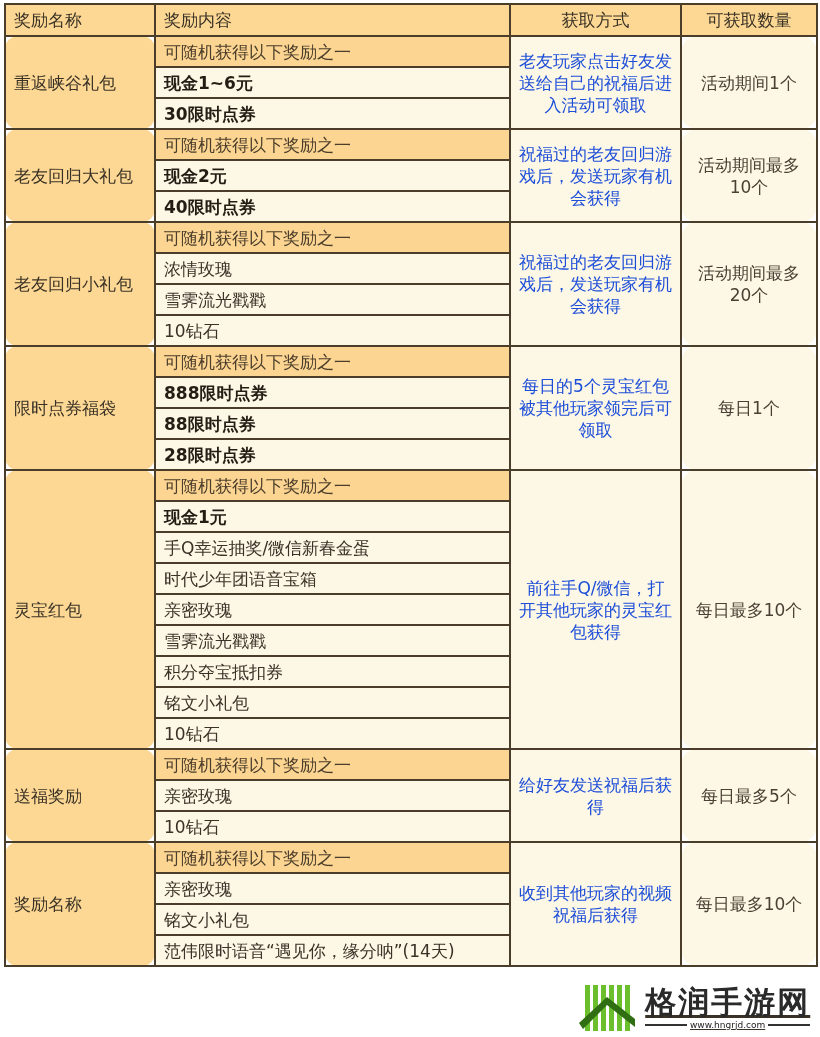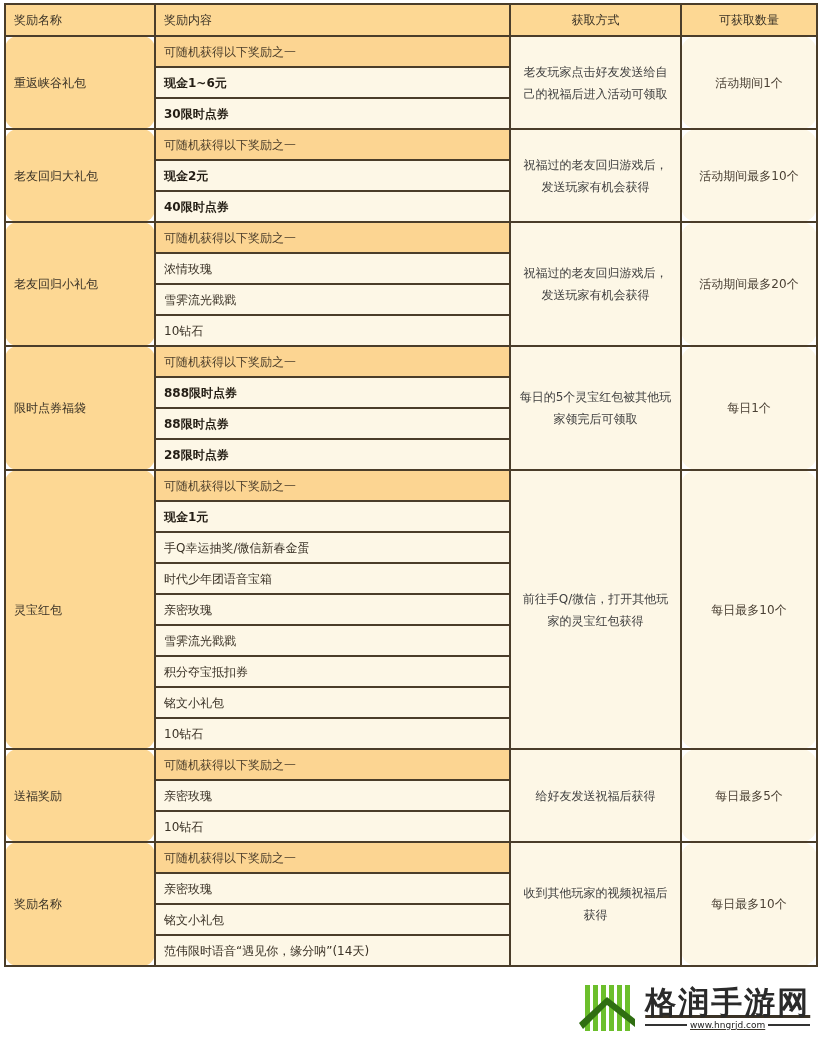--- a/index.html
+++ b/index.html
@@ -1,37 +1,37 @@
 <!DOCTYPE html>
 <html><head>
 <meta charset="utf-8">
 <style>
   html, body { margin: 0; padding: 0; background: #ffffff; }
   body { width: 820px; height: 1037px; position: relative; overflow: hidden;
          font-family: "DejaVu Sans", "Liberation Sans", sans-serif; color: #3a3226; }
   table.rewards {
     position: absolute; left: 4px; top: 3px;
     width: 812px; border-collapse: collapse; table-layout: fixed;
-    font-size: 12px;
+    font-size: 17px;
   }
   table.rewards td, table.rewards th {
     border: 2px solid #4a3d2a; padding: 0 8px; vertical-align: middle;
     font-weight: normal; line-height: 22px;
   }
   col.c-name { width: 150px; }
   col.c-content { width: 355px; }
   col.c-method { width: 171px; }
   col.c-qty { width: 136px; }
   th { background: #fdd894; height: 30px; text-align: left; }
   th.center { text-align: center; margin-left: 26px; }
   td.name { background: #fdd894; text-align: left; border-radius: 13px; }
   td.subhead { background: #fcd592; height: 29px; color: #4a3d2a; margin-top: 24px; }
   td.item { background: #fdf7e6; height: 29px; }
   td.item.bold { font-weight: bold; color: #231d14; }
-  td.method { background: #fdf7e6; text-align: center; color: #404040; line-height: 26px; padding: 0 10px; }
+  td.method { background: #fdf7e6; text-align: center; color: #1d4ed8; line-height: 26px; padding: 0 10px; }
   td.qty { background: #fdf7e6; text-align: center; color: #4a4034; line-height: 26px; border-radius: 16px; }
   .watermark {
     position: absolute; left: 571px; top: 976px; width: 249px; height: 61px;
     background: #ffffff; display: flex; align-items: center;
   }
   .wm-logo { width: 60px; height: 56px; margin-left: 6px; position: relative; }
   .wm-text { margin-left: 8px; display: flex; flex-direction: column; align-items: flex-end; text-decoration: underline; }
   .wm-title { font-size: 31px; font-weight: bold; color: #2a2a2a; letter-spacing: 2px; line-height: 36px; }
   .wm-url { font-size: 9px; color: #222; display: flex; align-items: center; gap: 3px; }
   .wm-url .line { display: inline-block; width: 42px; height: 2px; background: #333; }

